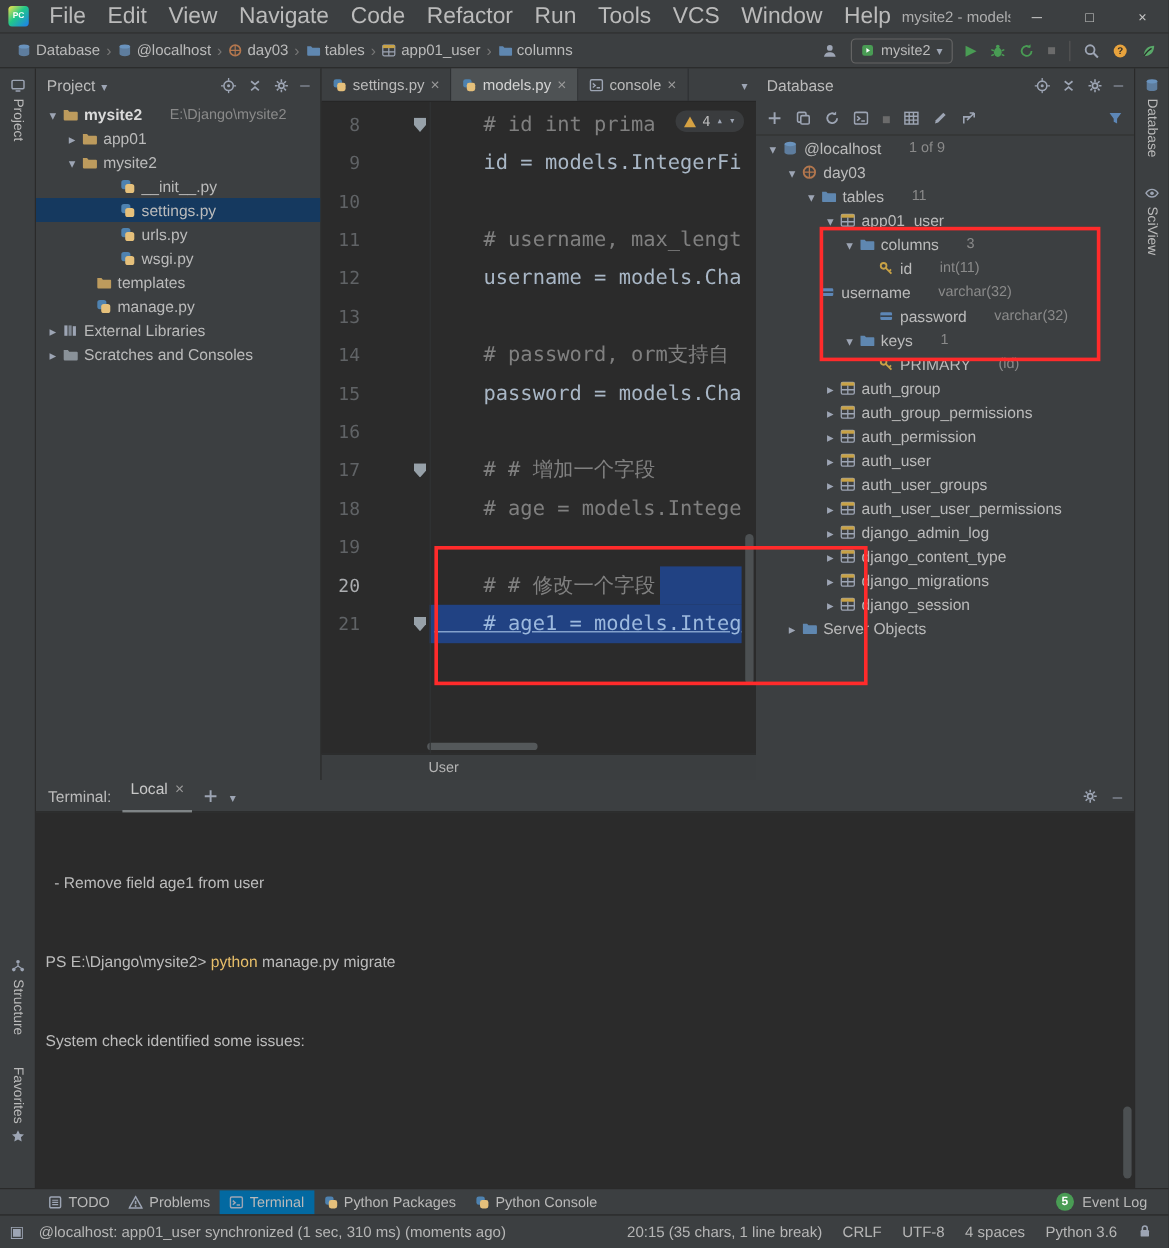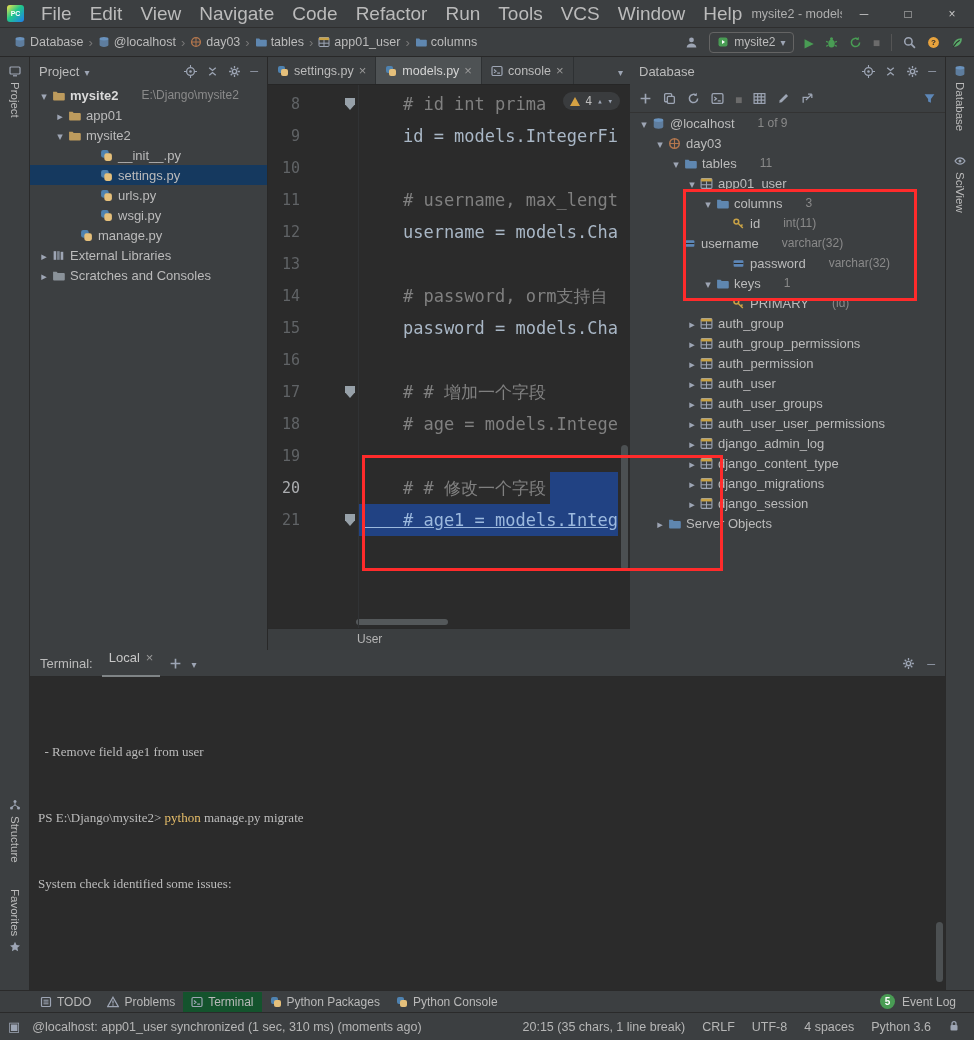--- a/index.html
+++ b/index.html
@@ -90,29 +90,29 @@
   .ichev.down::before{content:"▾"}
   .vsb{position:absolute;right:2px;top:360px;width:7px;height:125px;background:#4c5052;border-radius:4px}
   .hsb{position:absolute;left:88px;bottom:3px;width:92px;height:6px;background:#54585a;border-radius:3px}
   .ebc{position:absolute;left:0;right:0;bottom:0;height:22px;background:#3b3e40;border-top:1px solid #2a2a2a;line-height:21px;padding-left:89px;font-size:12px;color:#b4b4b4}
 
   
   .terminal{position:absolute;left:30px;top:650px;width:915px;height:340px;background:#2b2b2b}
   .term-header{position:absolute;top:0;left:0;right:0;height:27px;background:#3c3f41;border-bottom:1px solid #2a2a2a;display:flex;align-items:center;gap:9px;padding:0 10px;font-size:13px;color:#bbb}
   .term-tab{display:flex;gap:6px;height:27px;padding:0 7px;border-bottom:2px solid #7f8486;color:#c7c7c7}
   .th-right{margin-left:auto;display:flex;align-items:center;gap:12px;color:#9da5b4}
-  .term-body{position:absolute;top:27px;left:0;right:0;bottom:0;padding:20px 8px;font-family:Liberation Serif, serif;font-size:13px;line-height:22px;color:#bcbcbc;white-space:pre;overflow:hidden}
+  .term-body{position:absolute;top:27px;left:0;right:0;bottom:0;padding:4px 8px;font-family:Liberation Sans, sans-serif;font-size:13px;line-height:22px;color:#bcbcbc;white-space:pre;overflow:hidden}
   .tl{height:22px}
   .tok-cmd{color:#e8bf6a}
   .term-vsb{position:absolute;right:2px;bottom:8px;width:7px;height:60px;background:#4c5052;border-radius:4px}
 
   
   .bbar{position:absolute;left:0;top:990px;width:974px;height:22px;background:#3c3f41;border-top:1px solid #2a2a2a;display:flex;align-items:center;padding-left:32px;font-size:12px;color:#b9b9b9}
   .bb-item{display:flex;align-items:center;gap:5px;padding:0 8px;height:20px}
-  .bb-item.active{background:#14532d}
+  .bb-item.active{background:#0369a1}
   .bb-right{margin-left:auto;display:flex;align-items:center;gap:7px;padding-right:18px}
   .badge{width:15px;height:15px;border-radius:50%;background:#499C54;color:#fff;font-size:10px;display:flex;align-items:center;justify-content:center;font-weight:bold}
   .sbar{position:absolute;left:0;top:1012px;width:974px;height:28px;background:#3c3f41;border-top:1px solid #2a2a2a;display:flex;align-items:center;padding:0 14px 0 8px;font-size:12.5px;color:#b6b6b6}
   .sw::before{content:"▣";color:#9da5b4;font-size:13px}
   .sb-msg{margin-left:12px}
   .sb-right{margin-left:auto;display:flex;gap:17px}
 
   
   .ann{position:absolute;border:3px solid #ff2b2b;z-index:80;pointer-events:none}
   .ann-editor{left:362px;top:455px;width:361px;height:116px}
@@ -437,20 +437,27 @@
         </div>
       <div class="trow" style="padding-left:54px">
           <span class="tw"></span>
           <svg class="ic">
             <use href="#i-python"></use>
           </svg>
           <span>wsgi.py</span>
         </div>
       <div class="trow" style="padding-left:34px">
           <span class="tw"></span>
+          <svg class="ic c-folder">
+            <use href="#i-folder"></use>
+          </svg>
+          <span>templates</span>
+        </div>
+      <div class="trow" style="padding-left:34px">
+          <span class="tw"></span>
           <svg class="ic">
             <use href="#i-python"></use>
           </svg>
           <span>manage.py</span>
         </div>
       <div class="trow" style="padding-left:6px">
           <span class="tw closed"></span>
           <svg class="ic c-lib">
             <use href="#i-books"></use>
           </svg>

